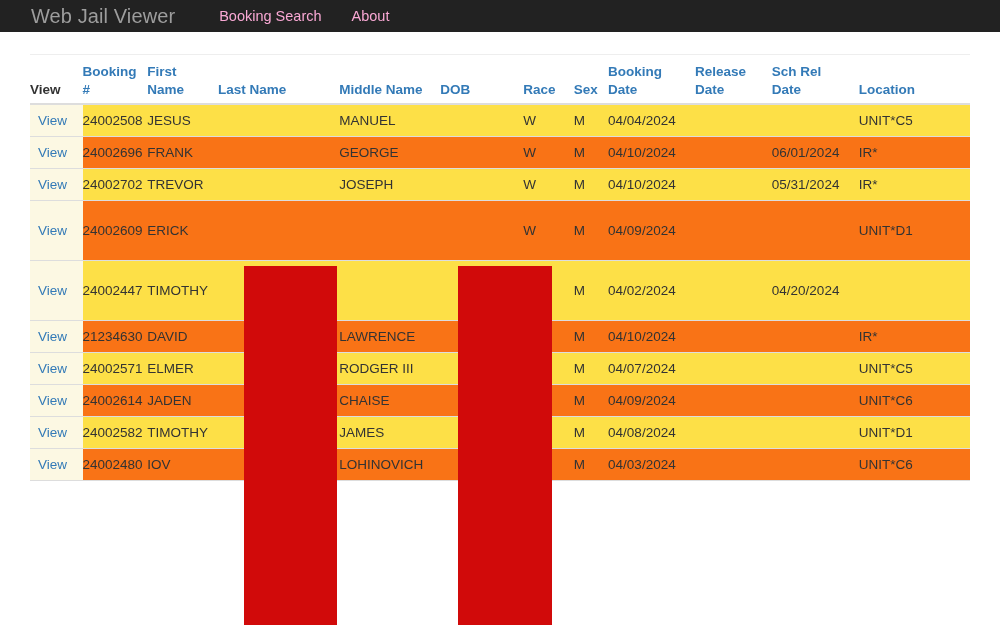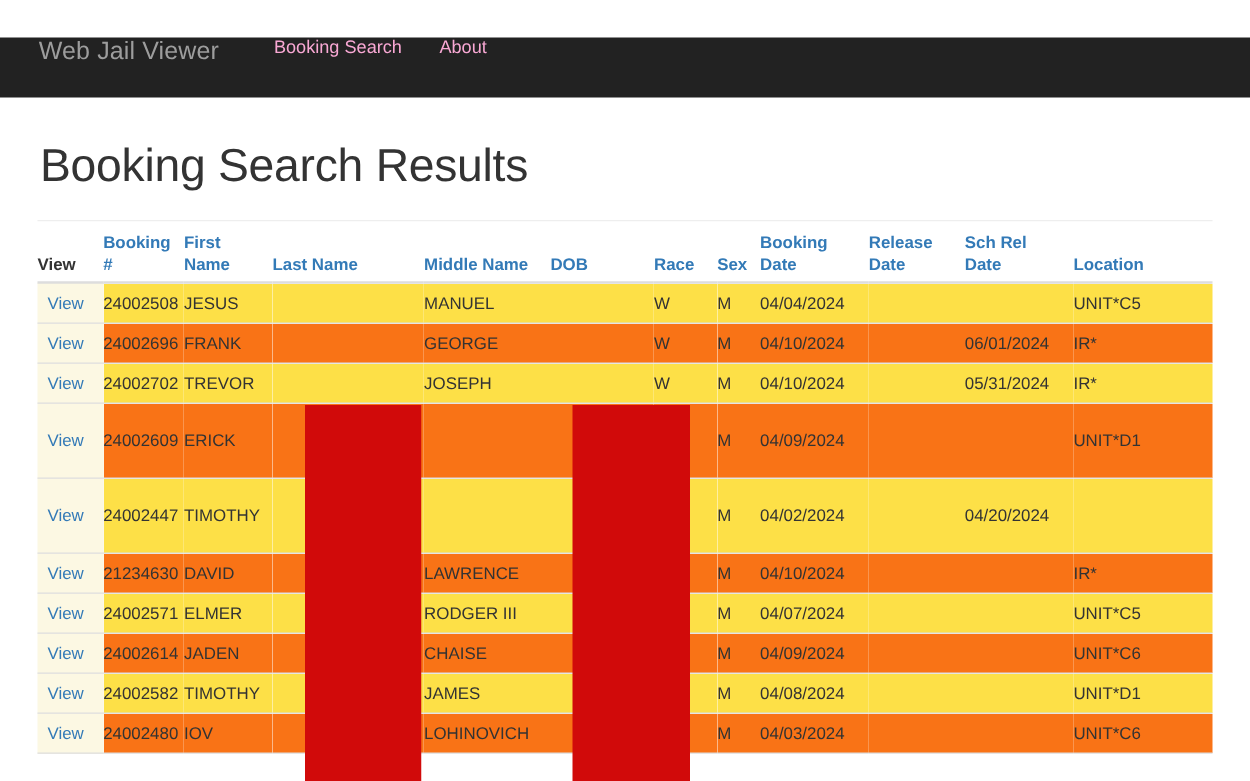--- a/index.html
+++ b/index.html
@@ -11,27 +11,26 @@
     height: 625px;
     overflow: hidden;
     background: #ffffff;
     font-family: "Liberation Sans", sans-serif;
     color: #333333;
     -webkit-font-smoothing: antialiased;
   }
 
   
   .navbar {
-    height: 48px;
+    height: 32px;
     background: #222222;
     display: flex;
-    align-items: flex-start;
+    align-items: center;
     padding: 0 0 0 16px;
     box-sizing: border-box;
-    margin-top: 30px;
   }
   .navbar-brand {
     color: #9d9d9d;
     font-size: 20px;
     letter-spacing: .1px;
     padding: 0 15px;
     white-space: nowrap;
   }
   .navbar-links {
     display: flex;
@@ -148,21 +147,20 @@
 <div class="navbar">
   <a class="navbar-brand">Web Jail Viewer</a>
   <div class="navbar-links">
     <a class="navbar-link">Booking Search</a>
     <a class="navbar-link">About</a>
   </div>
 </div>
 
 <div class="container">
 
-  <h1 class="page-title">Booking Search Results</h1>
   <hr class="title-rule">
 
   <table class="results">
     <colgroup>
       <col class="col-view">
         <col class="col-booking">
         <col class="col-first">
       <col class="col-last">
         <col class="col-middle">
         <col class="col-dob">

